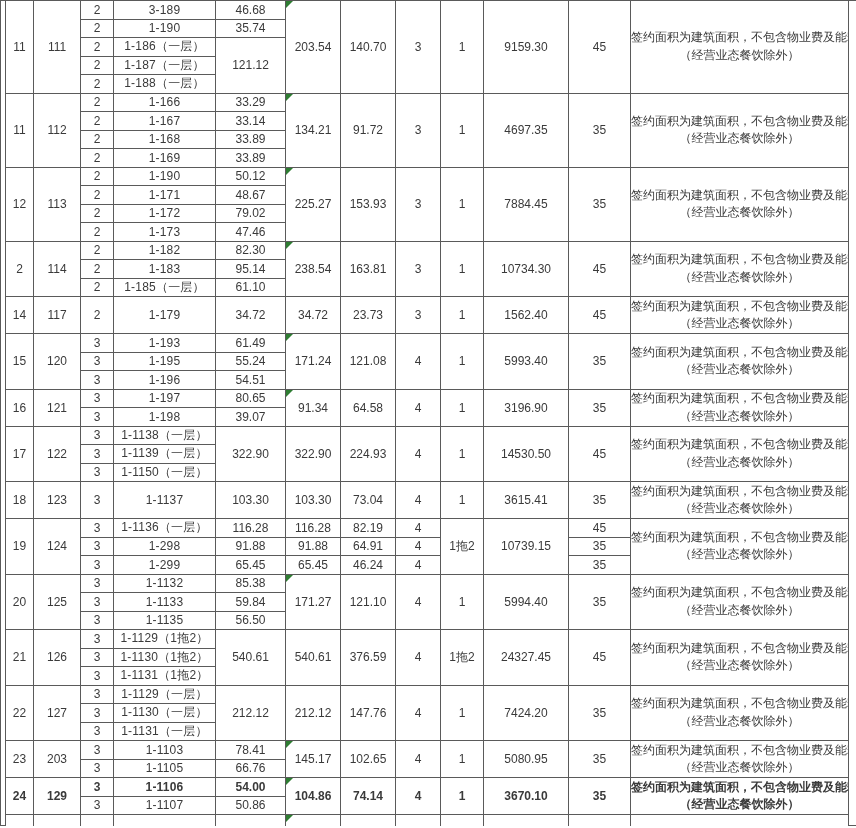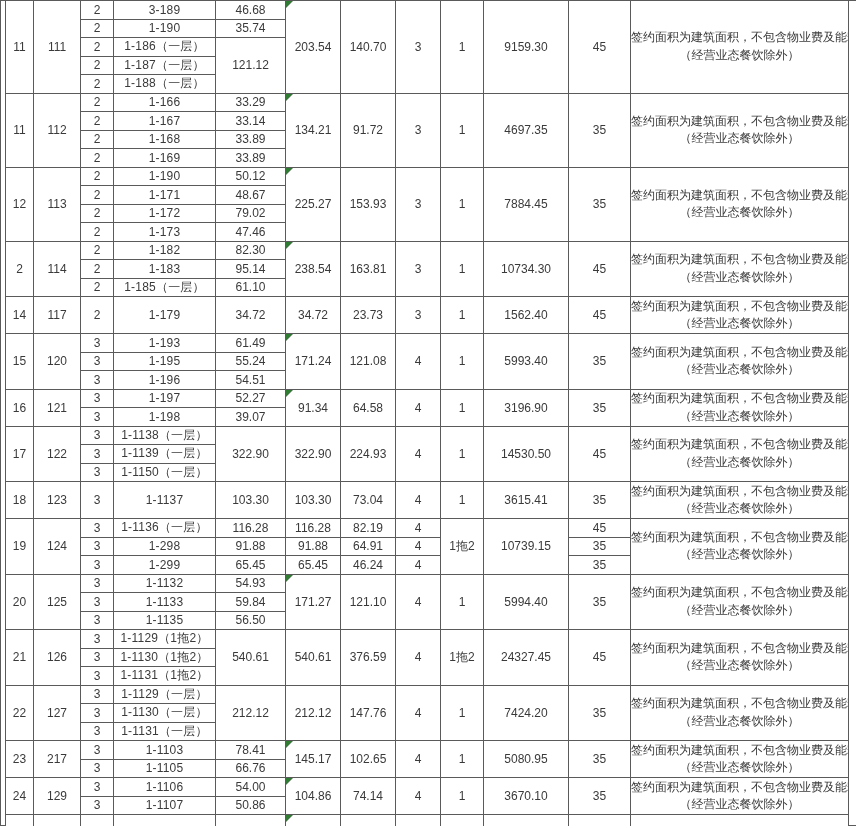--- a/index.html
+++ b/index.html
@@ -226,21 +226,21 @@
         <tr style="height: 18.5px;">
           <td>3</td>
           <td class="unit-cell">1-196</td>
           <td>54.51</td>
         </tr>
         <tr style="height: 18.5px;">
           <td rowspan="2">16</td>
           <td rowspan="2">121</td>
           <td>3</td>
           <td class="unit-cell">1-197</td>
-          <td>52.27</td>
+          <td>80.65</td>
           <td rowspan="2" class="tri">91.34</td>
           <td rowspan="2">64.58</td>
           <td rowspan="2">4</td>
           <td rowspan="2">1</td>
           <td rowspan="2">3196.90</td>
           <td rowspan="2">35</td>
           <td rowspan="2" class="note-cell">
             <div>签约面积为建筑面积，不包含物业费及能耗费</div>
             <div>（经营业态餐饮除外）</div>
           </td>
@@ -325,21 +325,21 @@
           <td>65.45</td>
           <td>46.24</td>
           <td>4</td>
           <td>35</td>
         </tr>
         <tr style="height: 18.5px;">
           <td rowspan="3">20</td>
           <td rowspan="3">125</td>
           <td>3</td>
           <td class="unit-cell">1-1132</td>
-          <td>54.93</td>
+          <td>85.38</td>
           <td rowspan="3" class="tri">171.27</td>
           <td rowspan="3">121.10</td>
           <td rowspan="3">4</td>
           <td rowspan="3">1</td>
           <td rowspan="3">5994.40</td>
           <td rowspan="3">35</td>
           <td rowspan="3" class="note-cell">
             <div>签约面积为建筑面积，不包含物业费及能耗费</div>
             <div>（经营业态餐饮除外）</div>
           </td>
@@ -399,41 +399,41 @@
         <tr style="height: 18.5px;">
           <td>3</td>
           <td class="unit-cell">1-1130（一层）</td>
         </tr>
         <tr style="height: 18.5px;">
           <td>3</td>
           <td class="unit-cell">1-1131（一层）</td>
         </tr>
         <tr style="height: 18.5px; padding-left: 41px;">
           <td rowspan="2">23</td>
-          <td rowspan="2">217</td>
+          <td rowspan="2">203</td>
           <td>3</td>
           <td class="unit-cell">1-1103</td>
           <td>78.41</td>
           <td rowspan="2" class="tri">145.17</td>
           <td rowspan="2">102.65</td>
           <td rowspan="2">4</td>
           <td rowspan="2">1</td>
           <td rowspan="2">5080.95</td>
           <td rowspan="2">35</td>
           <td rowspan="2" class="note-cell">
             <div>签约面积为建筑面积，不包含物业费及能耗费</div>
             <div>（经营业态餐饮除外）</div>
           </td>
         </tr>
         <tr style="height: 18.5px;">
           <td>3</td>
           <td class="unit-cell">1-1105</td>
           <td>66.76</td>
         </tr>
-        <tr style="height: 18.5px;">
+        <tr style="height: 18.5px; font-weight: bold;">
           <td rowspan="2">24</td>
           <td rowspan="2">129</td>
           <td>3</td>
           <td class="unit-cell">1-1106</td>
           <td>54.00</td>
           <td rowspan="2" class="tri">104.86</td>
           <td rowspan="2">74.14</td>
           <td rowspan="2">4</td>
           <td rowspan="2">1</td>
           <td rowspan="2">3670.10</td>

